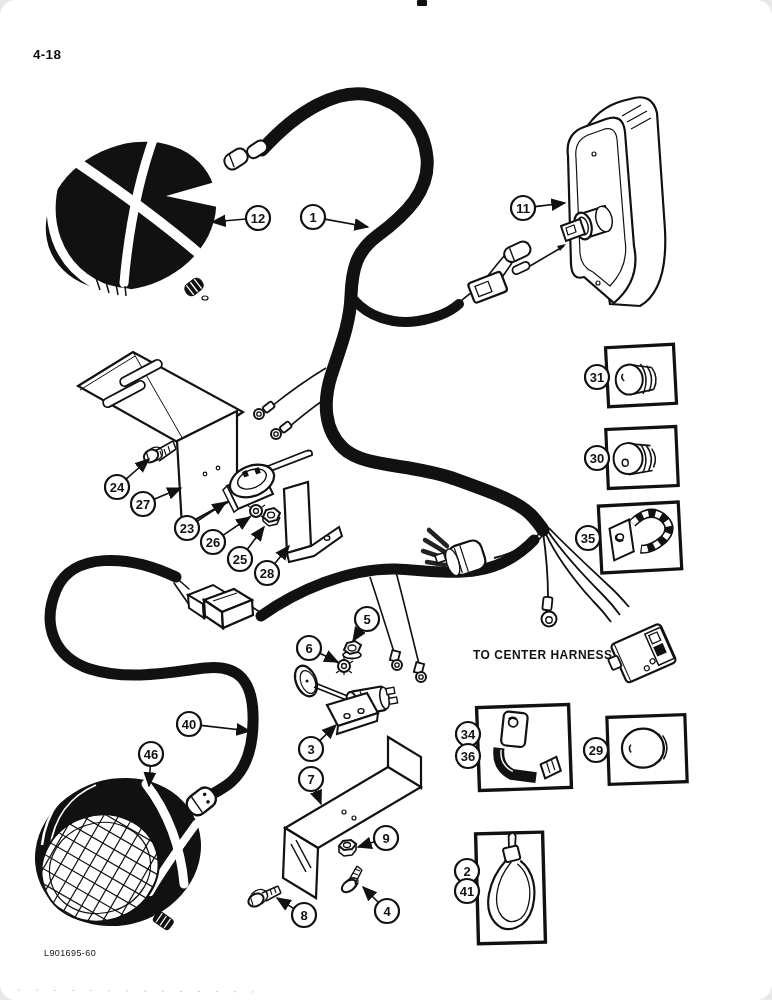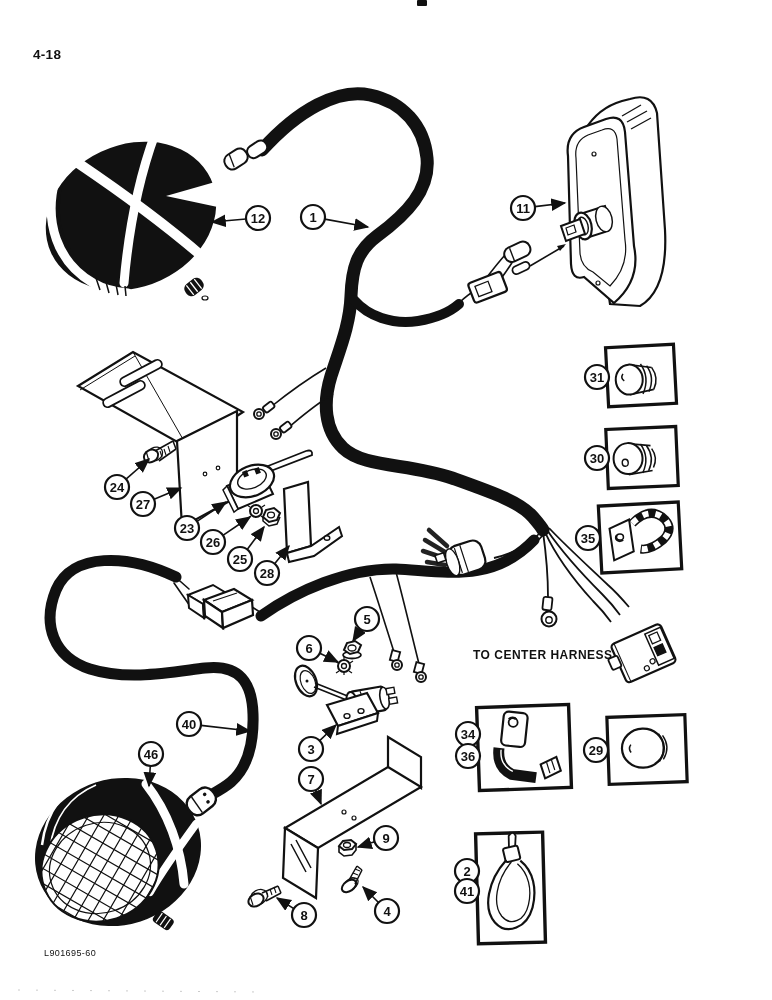--- a/index.html
+++ b/index.html
@@ -1,19 +1,20 @@
 <!DOCTYPE html>
 <html style="--ink: #111111; --paper: #ffffff;"><head>
 <meta charset="utf-8">
 <style>
   html,body{margin:0;padding:0;background:#e8e8e8;}
   .page{
     position:relative;width:772px;height:1000px;margin:0 auto;
     background:var(--paper,#ffffff);overflow:hidden;
     font-family:"Liberation Sans", sans-serif;
+    border-radius:16px;
   }
   svg{display:block;position:absolute;inset:0;}
   text{fill:var(--ink,#111);}
   .pagenum{font-size:13.5px;font-weight:600;letter-spacing:.3px;}
   .harnessnote{font-size:12px;font-weight:700;letter-spacing:.5px;}
   .platecode{font-size:9px;letter-spacing:.4px;}
   .callout-num{font-size:13px;font-weight:700;}
 </style>
 </head>
 <body>

